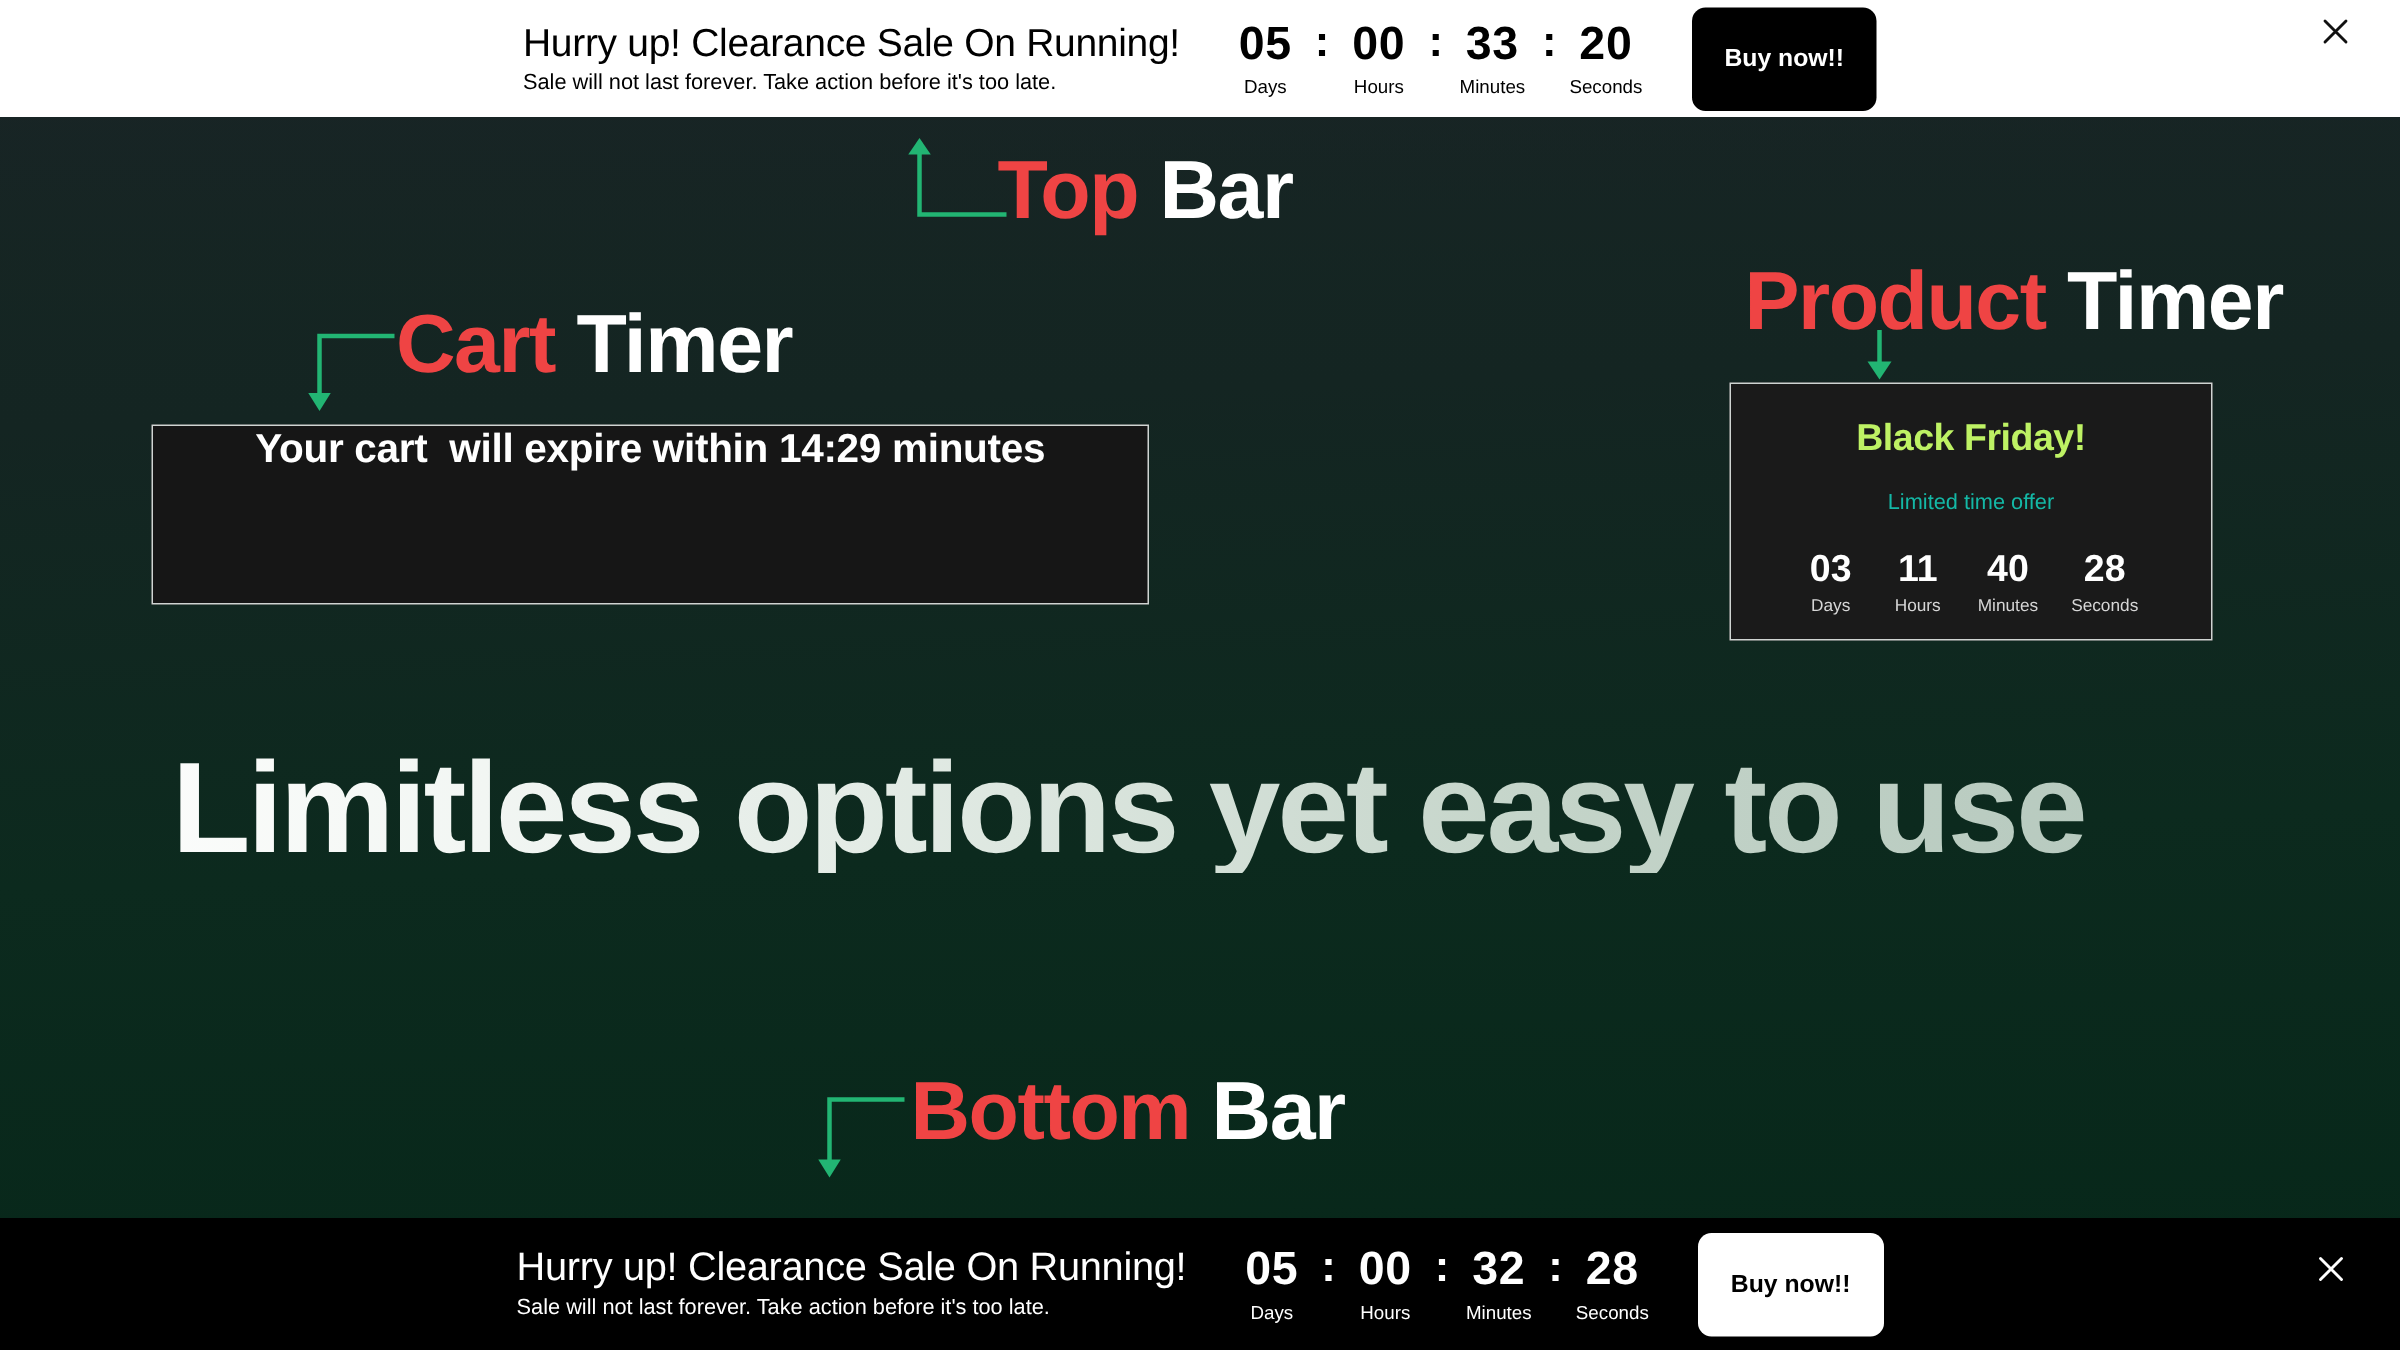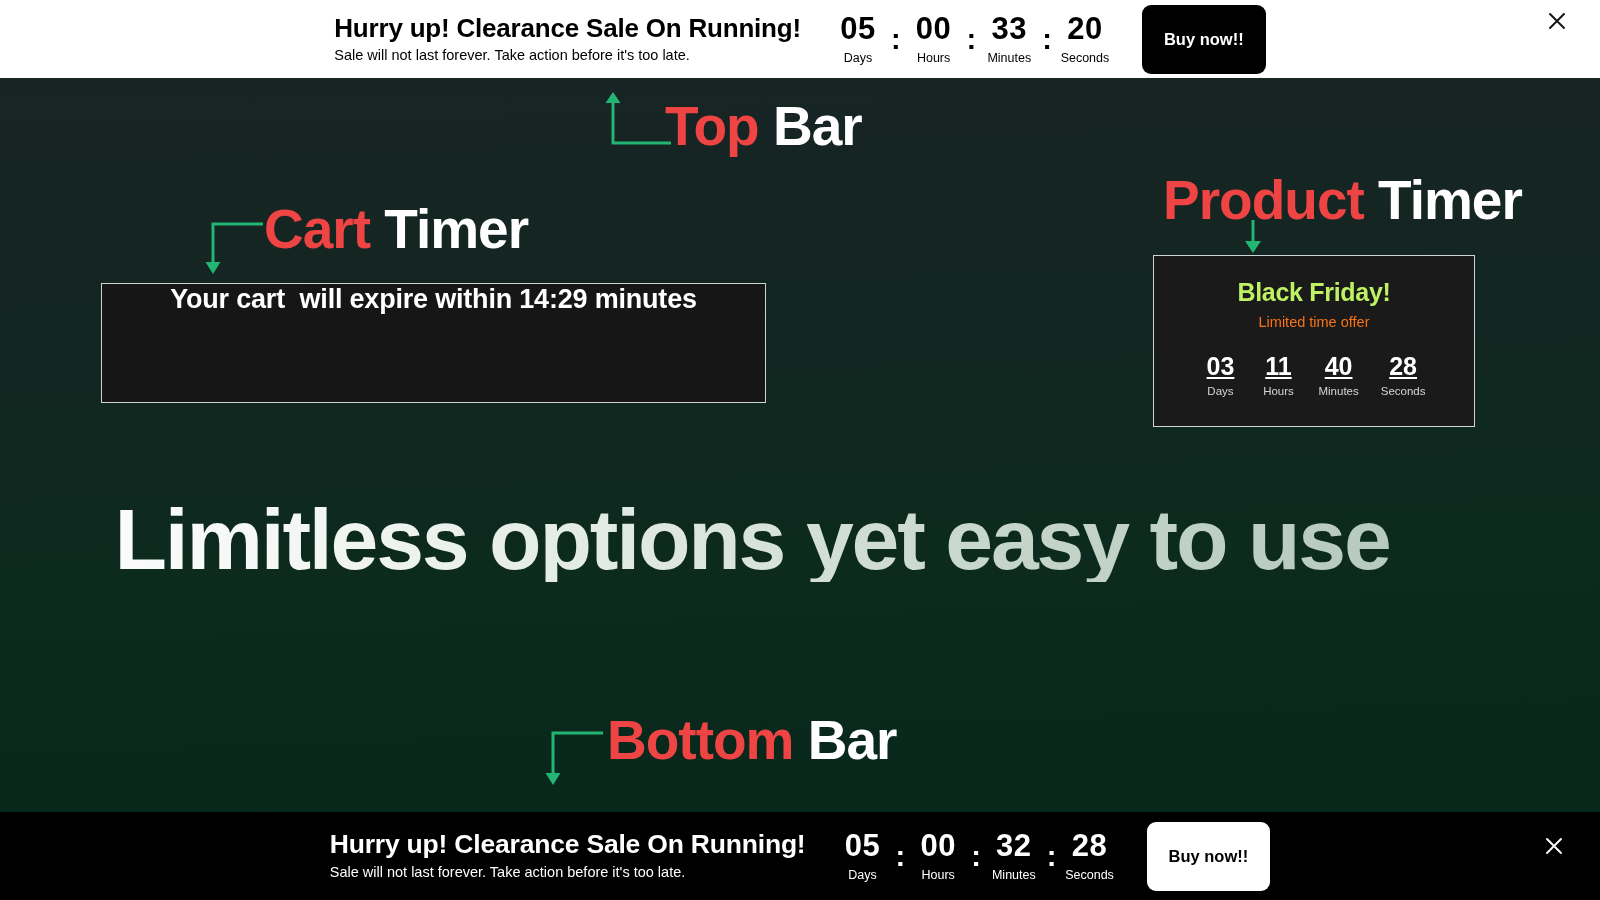--- a/index.html
+++ b/index.html
@@ -12,23 +12,23 @@
   }
 
   
   .topbar{
     position:absolute; top:0; left:0; width:1600px; height:78px;
     background:#ffffff; display:flex; align-items:center; justify-content:center;
     z-index:20;
   }
   .bar-inner{ display:flex; align-items:center; gap:26px; }
   .bar-copy{ text-align:left; }
-  .bar-title{ font-size:26px; font-weight:700; color:#000; line-height:1.12; letter-spacing:-.2px; white-space:nowrap;}
+  .bar-title{ font-size:26px; font-weight:400; color:#000; line-height:1.12; letter-spacing:-.2px; white-space:nowrap;}
   .bar-sub{ font-size:14.5px; font-weight:400; color:#000; line-height:1.3; margin-top:3px; white-space:nowrap;}
-  .cd{ display:flex; align-items:center; }
+  .cd{ display:flex; align-items:flex-start; }
   .cd-unit{ display:flex; flex-direction:column; align-items:center; min-width:62px; }
   .cd-num{ font-size:31px; font-weight:700; line-height:1; letter-spacing:.5px; }
   .cd-lab{ font-size:12.5px; font-weight:400; margin-top:7px; }
   .cd-sep{ font-size:29px; font-weight:700; line-height:1; padding:1px 2px 0; }
   .topbar .cd-num,.topbar .cd-lab,.topbar .cd-sep{ color:#000; }
   .buy-btn{
     background:#000; color:#fff; border:none; border-radius:9px;
     font-family:"Liberation Sans", sans-serif;
     font-size:16.5px; font-weight:700; padding:25px 22px; cursor:pointer; white-space:nowrap;
   }
@@ -66,24 +66,24 @@
   }
   .cart-text{ color:#ffffff; font-size:27px; font-weight:700; letter-spacing:-.2px; white-space:pre; }
 
   
   .prod-card{
     position:absolute; left:1153px; top:255px; width:322px; height:172px;
     background:#1a1a1a; border:1.5px solid #cfd4d2;
     display:flex; flex-direction:column; align-items:center; padding-top:22px;
   }
   .prod-title{ color:#bef264; font-size:25px; font-weight:700; letter-spacing:-.3px; }
-  .prod-sub{ color:#f97316; font-size:14.5px; font-weight:400; margin-top:7px; }
+  .prod-sub{ color:#14b8a6; font-size:14.5px; font-weight:400; margin-top:20px; }
   .prod-cd{ display:flex; gap:22px; margin-top:24px; }
   .prod-unit{ display:flex; flex-direction:column; align-items:center; min-width:36px; }
-  .prod-num{ color:#fff; font-size:25px; font-weight:700; line-height:1;text-decoration:underline; }
+  .prod-num{ color:#fff; font-size:25px; font-weight:700; line-height:1; }
   .prod-lab{ color:#d6d6d6; font-size:11.5px; font-weight:400; margin-top:6px; }
 
   
   .headline{
     position:absolute; left:0; top:496px; width:1468px; text-align:center;
     font-size:86px; font-weight:700; letter-spacing:-2.2px; line-height:1;
     background:linear-gradient(90deg,#ffffff 0%,#f2f6f3 22%,#dde7e0 46%,#c4d4c9 70%,#b5c8bd 100%);
     -webkit-background-clip:text; background-clip:text;
     -webkit-text-fill-color:transparent; color:transparent;padding-left:36px;
   }

